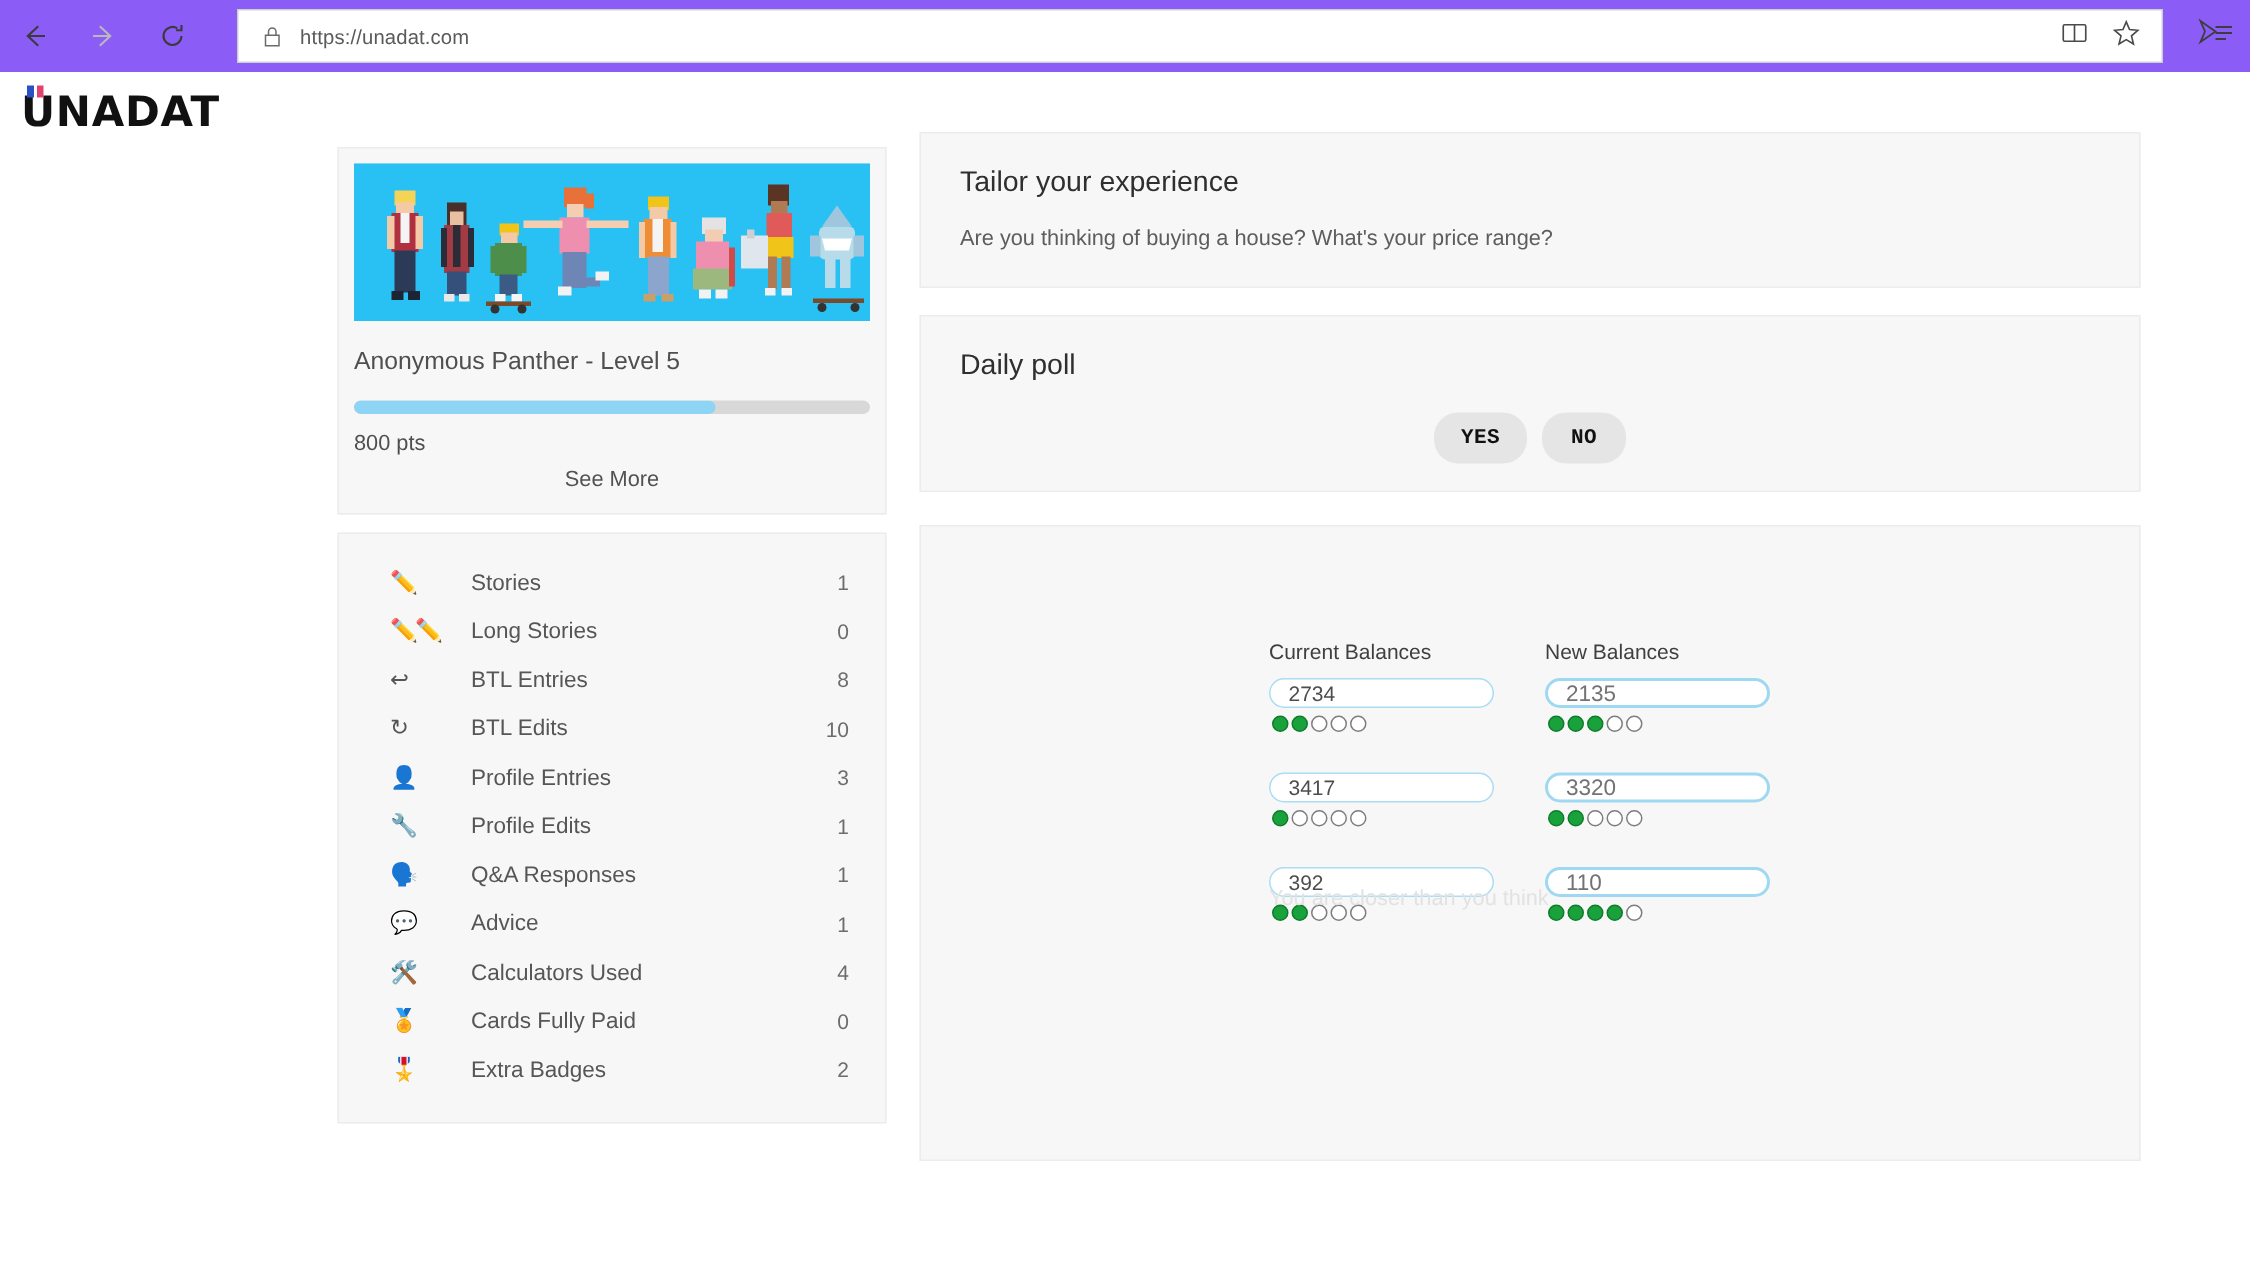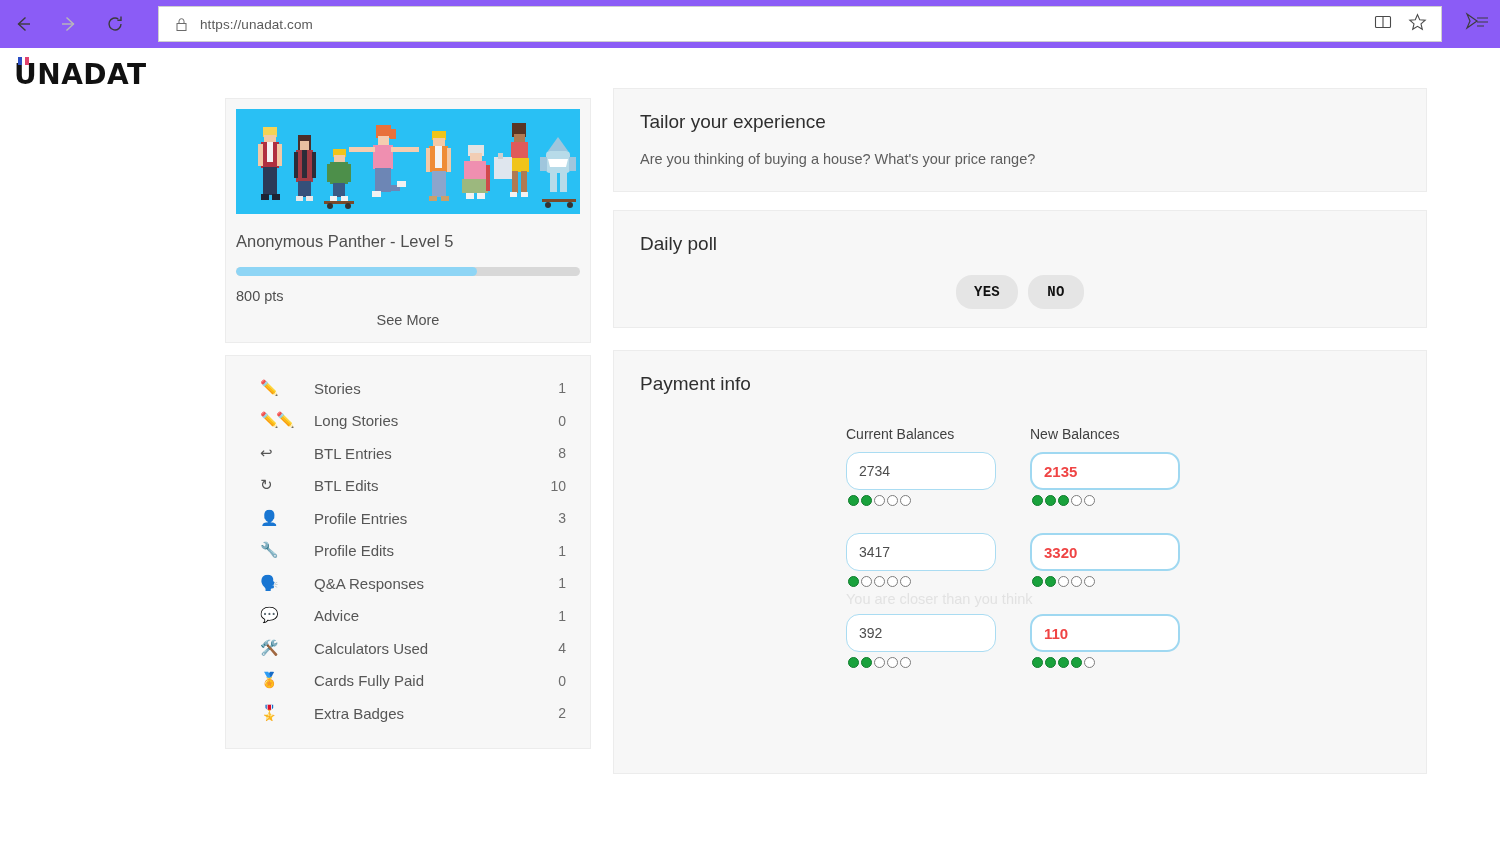--- a/index.html
+++ b/index.html
@@ -135,29 +135,29 @@
 
   .payment-panel { margin-top: 22px; height: 424px; position: relative; }
   .balances {
     position: absolute; left: 232px; top: 62px;
     display: flex; gap: 34px;
   }
   .bal-col { width: 150px; margin-top: 13px; }
   .bal-head { font-size: 14px; color: #3f3f3f; margin-bottom: 10px; }
   .bal-item { margin-bottom: 27px; }
   .bal-input {
-    width: 150px; height: 38px;
+    width: 150px; height: 20px;
     border-radius: 13px;
     background: #ffffff;
     display: flex; align-items: center;
     padding: 0 12px;
     font-size: 14px;
   }
   .bal-input.current { border: 1.5px solid #aadcf2; color: #4d4d4d; }
-  .bal-input.new { border: 2.5px solid #9fd8f1; color: #ef4444; font-weight: 700; font-size: 15px; }
+  .bal-input.new { border: 2.5px solid #9fd8f1; color: #737373; font-weight: 400; font-size: 15px; }
   .dots { margin-top: 5px; display: flex; gap: 2px; padding-left: 2px; }
   .dot {
     width: 11px; height: 11px; border-radius: 50%;
     border: 1px solid #7d7d7d; background: #ffffff;
   }
   .dot.on { background: #19a23c; border-color: #0f7c2c; }
   .closer-note {
     position: absolute; left: 232px; top: 240px;
     font-size: 14.5px; color: #e2e2e2;
   }
@@ -408,21 +408,20 @@
 
     <div class="panel panel-pad poll-panel">
       <h2 class="panel-title">Daily poll</h2>
       <div class="poll-buttons">
         <button class="poll-btn">YES</button>
         <button class="poll-btn">NO</button>
       </div>
     </div>
 
     <div class="panel panel-pad payment-panel">
-      <h2 class="panel-title">Payment info</h2>
       <div class="balances">
         <div class="bal-col">
           <div class="bal-head">Current Balances</div>
           <div id="current-list">
               <div class="bal-item">
                 <div class="bal-input current">2734</div>
                 <div class="dots">
                   <span class="dot on"></span>
                   <span class="dot on"></span>
                   <span class="dot"></span>

